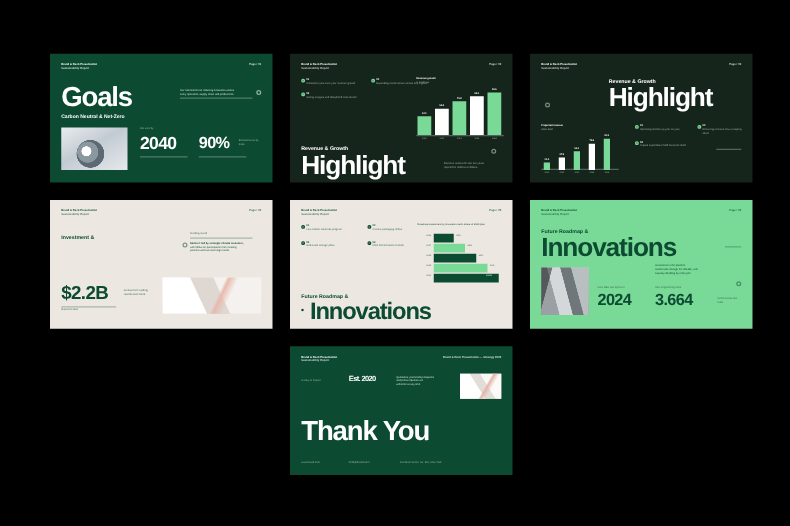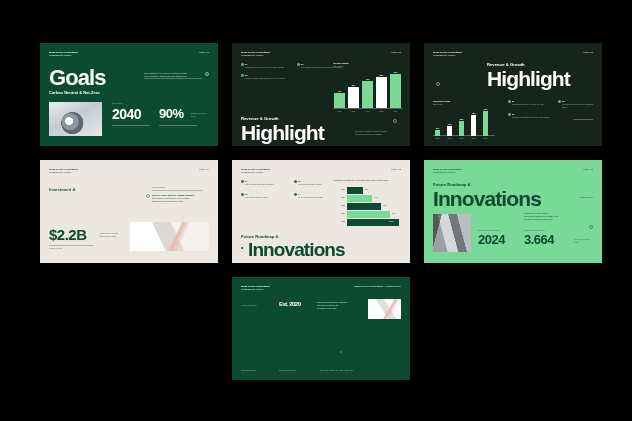--- a/index.html
+++ b/index.html
@@ -442,20 +442,21 @@
     <div class="statnum tx-w" style="left:47px; top:24px; font-size:6px;">Est. 2020</div>
 
     <div class="microblock tx-wd" style="left:85px; top:24px; width:36px;">
       <span>Questions, partnership enquiries</span><br>
       <span>and press requests are</span><br>
       <span>welcome at any time.</span>
     </div>
 
     <div class="photo ph-env" style="right:9px; top:22px; width:33px; height:20px;"></div>
 
+    <div class="bigtitle tx-w" style="left:9px; top:55px; font-size:22px;">Thank You</div>
     <div class="dot bg-wq" style="left:108px; top:74px; width:2.4px; height:2.4px;"></div>
 
     <div class="microblock tx-wdd" style="left:9px; bottom:8px;">www.brand.com</div>
     <div class="microblock tx-wdd" style="left:47px; bottom:8px;">hello@brand.com</div>
     <div class="microblock tx-wdd" style="left:88px; bottom:8px;">100 Main Street, Su. 210, New York</div>
   </div>
 
 </div>
 
 </body></html>

